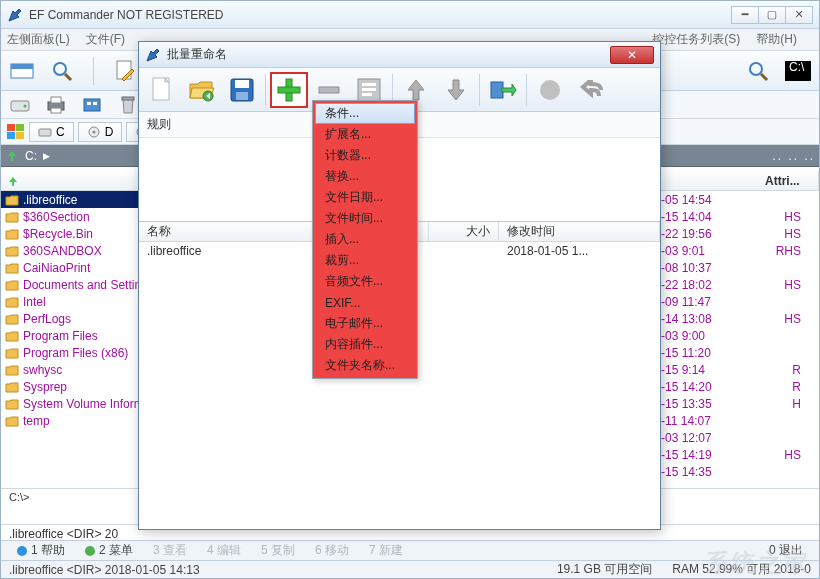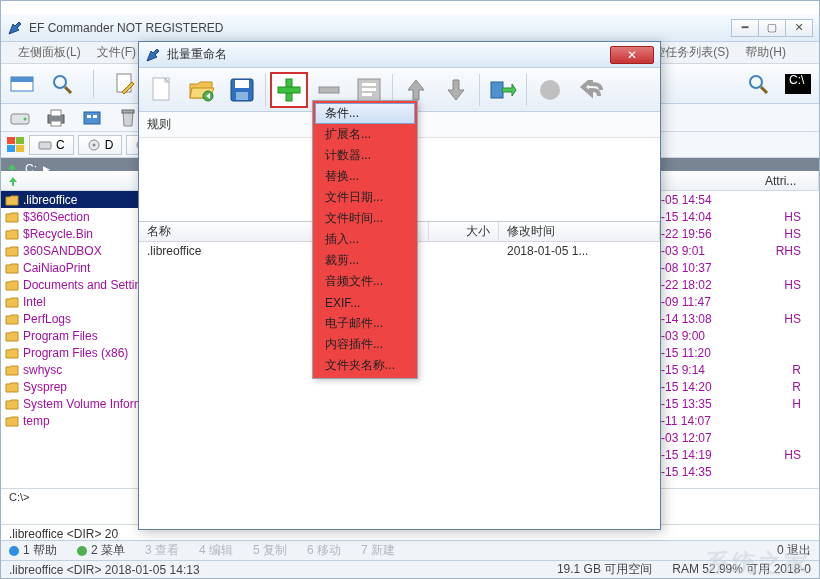--- a/index.html
+++ b/index.html
@@ -1,25 +1,25 @@
 <!DOCTYPE html>
 <html><head>
 <meta charset="utf-8">
 <style>
 * { margin: 0; padding: 0; box-sizing: border-box; font-family: "Segoe UI", Tahoma, sans-serif; font-size: 12px; }
 body { background: #d4e4f0; width: 820px; height: 579px; overflow: hidden; position: relative; }
 
 .window-main { position: absolute; top: 0; left: 0; right: 0; bottom: 0; background: #fff; border: 1px solid #a0b4c8; }
-.titlebar { height: 28px; background: linear-gradient(#f7fbff, #e0ecf7); border-bottom: 1px solid #c0d0e0; display: flex; align-items: center; padding: 0 6px; margin-top: 13px; }
+.titlebar { height: 28px; background: linear-gradient(#f7fbff, #e0ecf7); border-bottom: 1px solid #c0d0e0; display: flex; align-items: center; padding: 0 6px; }
 .titlebar .app-icon { width: 16px; height: 16px; margin-right: 6px; }
 .titlebar .title { flex: 1; color: #444; }
 .titlebar .win-btns { display: flex; gap: 0; }
 .titlebar .win-btn { width: 28px; height: 18px; border: 1px solid #b0c4d8; background: linear-gradient(#fdfdfd, #e8eef5); display: flex; align-items: center; justify-content: center; font-size: 11px; color: #555; margin-left: -1px; }
 
-.menubar { height: 22px; background: #f0f4f8; border-bottom: 1px solid #d0d8e0; display: flex; align-items: center; padding: 0 17px; color: #666; }
+.menubar { height: 22px; background: #f0f4f8; border-bottom: 1px solid #d0d8e0; display: flex; align-items: center; padding: 0 6px; color: #666; }
 .menubar span { margin-right: 16px; }
 
 .toolbar { height: 40px; background: linear-gradient(#fafcfe, #e8f0f8); border-bottom: 1px solid #c0d0e0; display: flex; align-items: center; padding: 0 8px; gap: 14px; }
 .toolbar .sep { width: 1px; height: 28px; background: #c0d0e0; margin: 0 4px; }
 .tool-icon { width: 26px; height: 26px; display: flex; align-items: center; justify-content: center; }
 
 .toolbar2 { height: 28px; background: #f4f8fc; border-bottom: 1px solid #d0d8e0; display: flex; align-items: center; padding: 0 8px; gap: 14px; }
 .tool-icon-sm { width: 22px; height: 22px; display: flex; align-items: center; justify-content: center; }
 
 .drivebar { height: 26px; background: #f4f8fc; border-bottom: 1px solid #d0d8e0; display: flex; align-items: center; padding: 0 6px; gap: 4px; }
@@ -27,35 +27,35 @@
 .drive-icon { width: 14px; height: 12px; }
 
 .pathbar { height: 22px; background: #798593; color: #fff; display: flex; align-items: center; padding: 0 4px; gap: 6px; border-bottom: 1px solid #5a6570; }
 .pathbar .up-arrow { width: 14px; height: 14px; }
 .pathbar .dots { margin-left: auto; letter-spacing: 2px; }
 
 .file-list { position: absolute; top: 170px; bottom: 54px; left: 0; right: 0; background: #fff; overflow: hidden; }
 .file-header { height: 20px; background: linear-gradient(#fdfdfd,#eef2f6); border-bottom: 1px solid #d0d8e0; display: flex; align-items: center; padding-left: 6px; color: #333; }
 .file-header .col { border-right: 1px solid #d8dde2; padding: 0 6px; height: 100%; display: flex; align-items: center; }
 .col-name-left { width: 138px; margin-top: 44px; }
-.col-attr { margin-left: auto; width: 60px; text-align: center; padding-right: 10px !important; }
+.col-attr { margin-left: auto; width: 60px; text-align: center; padding-right: 10px !important; font-weight: bold; }
 
 .left-files { position: absolute; left: 0; top: 20px; bottom: 0; width: 160px; overflow: hidden; }
 .right-rows { position: absolute; left: 660px; top: 20px; bottom: 0; right: 0; overflow: hidden; }
 .list-row { height: 17px; display: flex; align-items: center; padding: 0 4px; color: #a010a0; font-size: 11px; gap: 4px; white-space: nowrap; }
 .list-row.sel { background: #0a246a; color: #fff; }
 .list-row .folder-ico { width: 14px; height: 12px; flex-shrink: 0; }
 .right-row { height: 17px; display: flex; align-items: center; color: #a010a0; font-size: 11px; justify-content: space-between; padding-right: 18px; white-space: nowrap; }
 .right-row .time { width: 82px; }
 .right-row .attr { width: 40px; text-align: right; }
 
 .status-line { position: absolute; left: 0; right: 0; bottom: 36px; height: 18px; border-top: 1px solid #d0d8e0; background: #fff; padding: 2px 8px; color: #333; font-size: 12px; }
 .prompt-line { position: absolute; left: 0; right: 0; bottom: 54px; height: 18px; border-top: 1px solid #d0d8e0; background: #fff; padding: 2px 8px; color: #333; font-size: 11px; }
 
-.bottombar { position: absolute; bottom: 18px; left: 0; right: 0; height: 20px; background: #f0f4f8; border-top: 1px solid #c0d0e0; display: flex; align-items: center; padding: 0 8px; color: #444; gap: 20px; }
+.bottombar { position: absolute; bottom: 18px; left: 0; right: 0; height: 20px; background: #f0f4f8; border-top: 1px solid #c0d0e0; display: flex; align-items: center; padding: 0 16px; color: #444; gap: 20px; }
 .bottombar .item { display: flex; align-items: center; gap: 4px; }
 .bottombar .dot { width: 10px; height: 10px; border-radius: 50%; }
 .bottombar .faded { color: #b0b8c0; }
 
 .statusbar { position: absolute; bottom: 0; left: 0; right: 0; height: 18px; background: #f0f4f8; border-top: 1px solid #c0d0e0; display: flex; align-items: center; padding: 0 8px; color: #444; gap: 20px; }
 
 
 .modal { position: absolute; top: 41px; left: 138px; width: 523px; height: 489px; background: #fff; border: 1px solid #6080a0; box-shadow: 2px 2px 12px rgba(0,0,0,0.25); }
 .modal-title { height: 26px; background: linear-gradient(#f7fbff, #dae8f5); border-bottom: 1px solid #c0d0e0; display: flex; align-items: center; padding: 8px 6px; }
 .modal-title .title { flex: 1; color: #333; }

